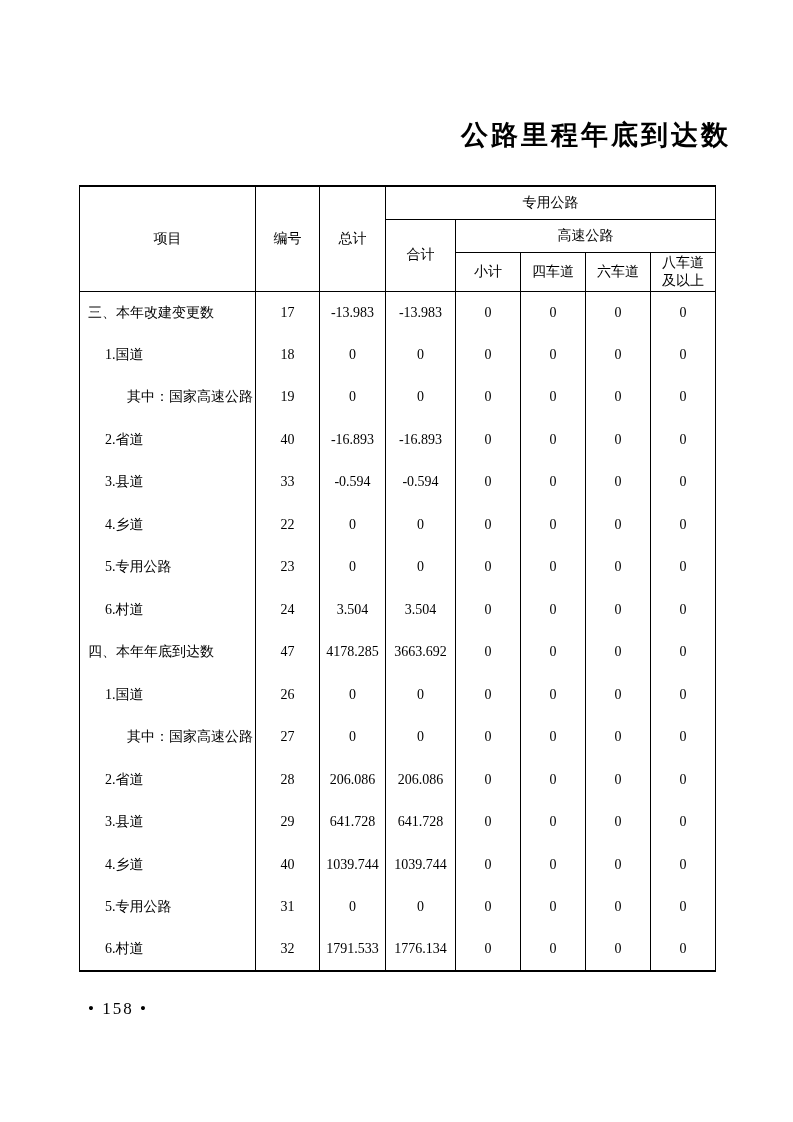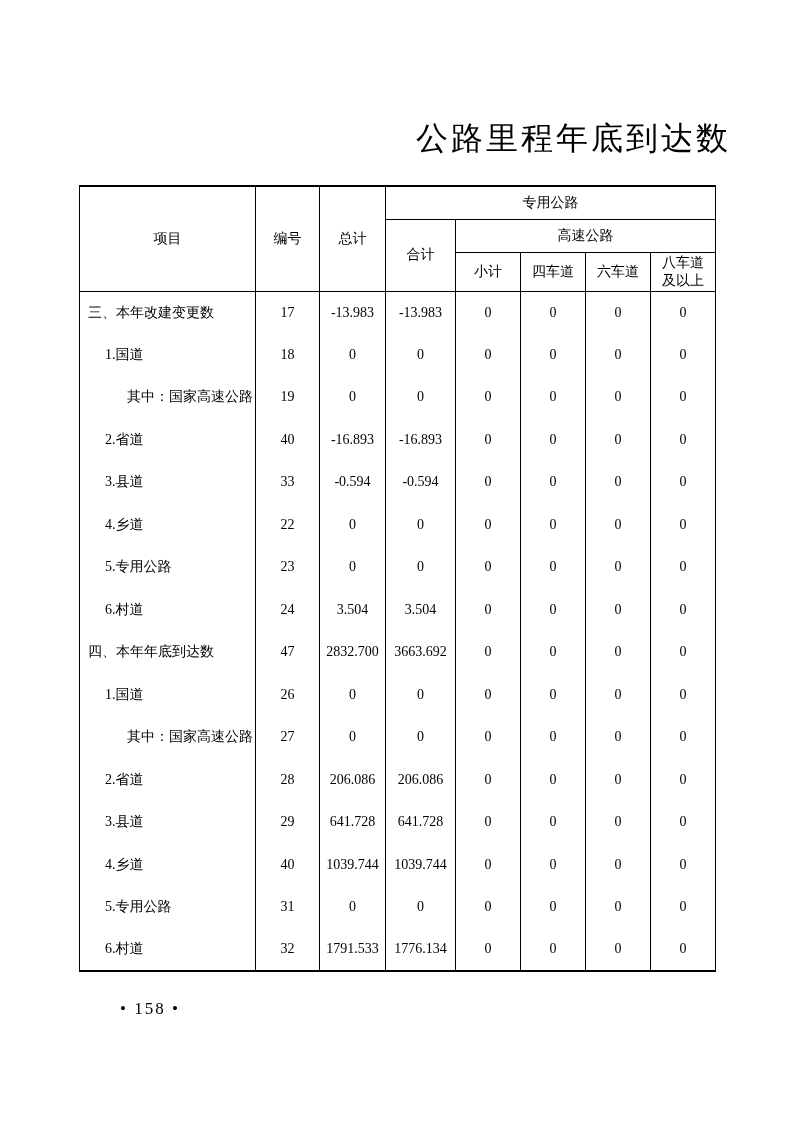--- a/index.html
+++ b/index.html
@@ -10,22 +10,22 @@
     height: 1122px;
     background: #ffffff;
     color: #000000;
     font-family: "Liberation Serif", "DejaVu Serif", serif;
     overflow: hidden;
   }
   .title {
     position: absolute;
     top: 117px;
     right: 62px;
-    font-size: 32px;
-    font-weight: 400;
+    font-size: 27px;
+    font-weight: 700;
     letter-spacing: 3px;
     white-space: nowrap;
   }
   table.stat-table {
     position: absolute;
     left: 79px;
     top: 185px;
     width: 636px;
     border-collapse: collapse;
     table-layout: fixed;
@@ -64,21 +64,20 @@
   td.indent-1 { padding-left: 25px; }
   td.indent-2 { padding-left: 42px; text-align: right; }
   td.val { font-size: 14px; }
 
   .page-number {
     position: absolute;
     left: 88px;
     top: 999px;
     font-size: 17px;
     letter-spacing: 2px;
-    margin-left: 32px;
   }
 </style>
 </head>
 <body>
 
 <div class="page">
 
   <h1 class="title">公路里程年底到达数</h1>
 
   <table class="stat-table">
@@ -188,21 +187,21 @@
           <td class="val">3.504</td>
           <td class="val">3.504</td>
           <td class="val">0</td>
           <td class="val">0</td>
           <td class="val">0</td>
           <td class="val">0</td>
         </tr>
         <tr>
           <td class="item indent-0">四、本年年底到达数</td>
           <td class="val">47</td>
-          <td class="val">2832.700</td>
+          <td class="val">4178.285</td>
           <td class="val">3663.692</td>
           <td class="val">0</td>
           <td class="val">0</td>
           <td class="val">0</td>
           <td class="val">0</td>
         </tr>
         <tr>
           <td class="item indent-1">1.国道</td>
           <td class="val">26</td>
           <td class="val">0</td>

